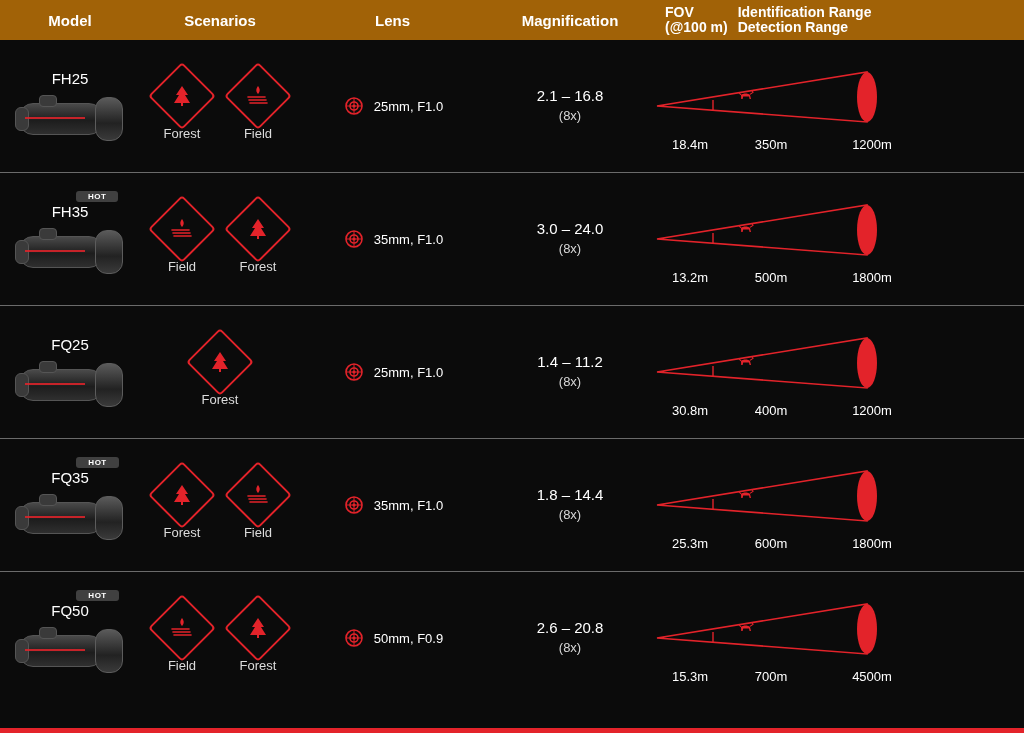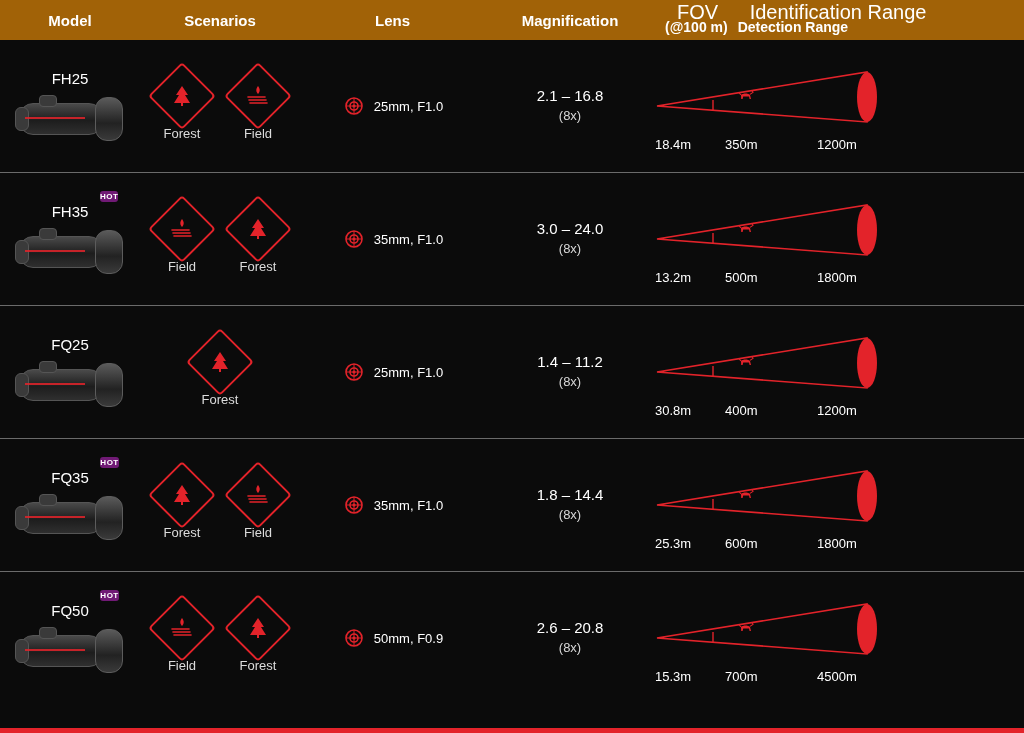--- a/index.html
+++ b/index.html
@@ -8,33 +8,33 @@
 
   
   .thead{display:flex;height:40px;background:#a16207;align-items:center;}
   .thead .cell{font-weight:bold;font-size:15px;color:#fff;text-align:center;}
   .c-model{width:140px;}
   .c-scen{width:160px;}
   .c-lens{width:185px;}
   .c-mag{width:170px;}
   .c-fov{width:369px;display:flex;align-items:center;justify-content:flex-start;padding-left:10px;box-sizing:border-box;}
   .fovhead{display:flex;gap:10px;align-items:center;text-align:left;}
-  .fovhead .l1{font-size:20px;line-height:15px;font-weight:normal;margin-left:12px;}
+  .fovhead .l1{font-size:14px;line-height:15px;font-weight:bold;}
   .fovhead .l2{font-size:14px;line-height:15px;font-weight:bold;}
 
   
   .row{display:flex;height:132px;align-items:center;border-bottom:1px solid #6b6b6b;position:relative;}
   .row:last-child{border-bottom:none;}
   .bottombar{position:absolute;left:0;bottom:0;width:1024px;height:5px;background:#e3232a;}
 
   
   .model{width:140px;display:flex;flex-direction:column;align-items:center;justify-content:center;position:relative;}
   .model-name{font-size:15px;color:#fff;margin-bottom:4px;position:relative;}
-  .hot{position:absolute;top:-12px;right:-30px;background:#701a75;color:#fff;font-size:8px;font-weight:bold;
-       padding:1px 0;border-radius:3px;letter-spacing:.5px;}
+  .hot{position:absolute;top:-12px;right:-30px;background:#404040;color:#fff;font-size:8px;font-weight:bold;
+       padding:1px 12px;border-radius:3px;letter-spacing:.5px;}
   .scope{width:110px;height:52px;position:relative;}
   .scope .body{position:absolute;left:4px;top:12px;width:82px;height:30px;border-radius:14px;
       background:linear-gradient(180deg,#4a4a4a,#1d1d1d 55%,#2f2f2f);border:1px solid #555;}
   .scope .lens{position:absolute;left:80px;top:6px;width:26px;height:42px;border-radius:12px;
       background:linear-gradient(180deg,#5a5a5a,#222 60%,#3a3a3a);border:1px solid #5c5c5c;}
   .scope .stripe{position:absolute;left:10px;top:26px;width:60px;height:2px;background:#e3232a;opacity:.85;}
   .scope .knob{position:absolute;left:24px;top:4px;width:16px;height:10px;border-radius:4px;background:#3a3a3a;border:1px solid #555;}
   .scope .eye{position:absolute;left:0px;top:16px;width:12px;height:22px;border-radius:6px;background:#3a3a3a;border:1px solid #555;}
 
   
@@ -49,21 +49,21 @@
   .lens-text{font-size:13px;color:#fff;white-space:nowrap;}
 
   
   .mag{width:170px;text-align:center;font-size:15px;color:#fff;line-height:20px;}
   .mag .sub{font-size:13px;color:#d8d8d8;}
 
   
   .fov{width:369px;height:100%;position:relative;}
   .fov-wrap{position:absolute;left:0;top:26px;width:369px;height:90px;}
   .fov-labels{position:absolute;left:0;bottom:4px;width:369px;display:flex;font-size:13px;color:#fff;}
-  .fov-labels span{}
+  .fov-labels span{text-align:center;}
   .lb1{width:70px;margin-left:0px;}
   .lb2{width:92px;}
   .lb3{width:110px;}
   .animal{position:absolute;color:#e3232a;font-size:14px;}
 
   svg{display:block;}
 </style>
 </head>
 <body>
 

